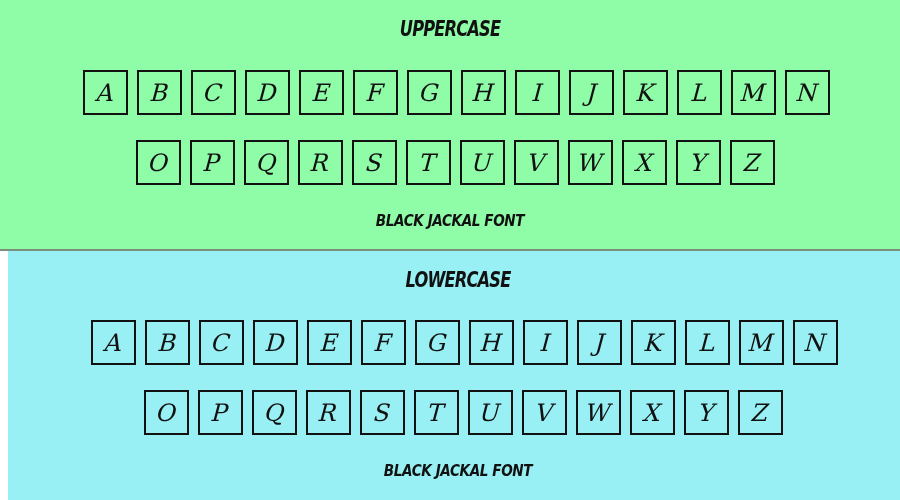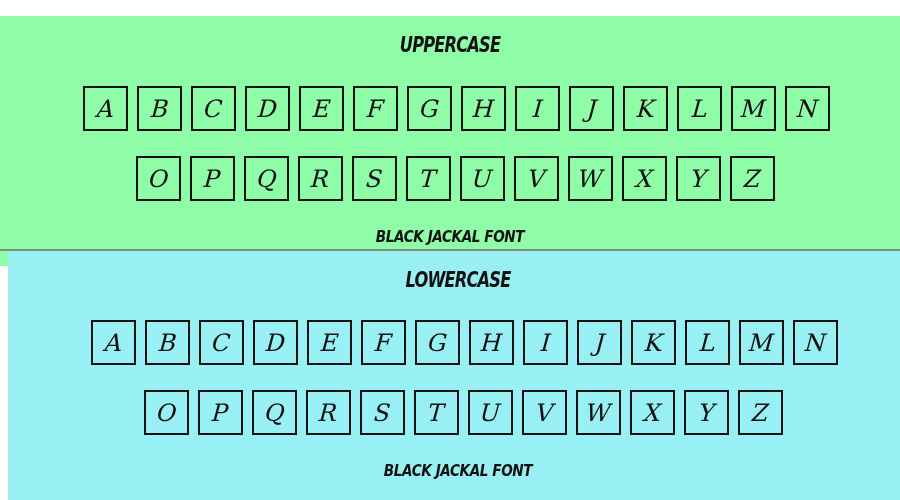--- a/index.html
+++ b/index.html
@@ -1,18 +1,18 @@
 <!DOCTYPE html>
 <html><head>
 <meta charset="utf-8">
 <style>
   html, body { margin:0; padding:0; }
   body { width:900px; height:500px; overflow:hidden; position:relative; font-family:"DejaVu Sans", sans-serif; }
   .section { position:absolute; left:0; width:900px; }
-  .upper { top:16px; height:250px; background:#8ffca8; }
+  .upper { top:0; height:250px; background:#8ffca8; }
   .divider { position:absolute; left:0; top:249px; width:900px; height:2px; background:#7a8f7c; }
   .lower { top:251px; height:280px; background:#98f0f4;margin-left:8px; }
   .title { position:absolute; left:0; width:900px; text-align:center; font-family:"DejaVu Sans Condensed","DejaVu Sans", sans-serif; font-style:italic; font-weight:bold; font-size:22px; letter-spacing:-1px; color:#111; transform:scaleX(0.82); transform-origin:center; }
   .footer { position:absolute; left:0; width:900px; text-align:center; font-family:"DejaVu Sans", sans-serif; font-style:italic; font-weight:bold; font-size:16px; letter-spacing:-0.5px; color:#111; transform:scaleX(0.85); transform-origin:center; }
   .row { position:absolute; display:flex; gap:9px; }
   .box { width:41px; height:41px; border:2px solid #111; display:flex; align-items:center; justify-content:center; box-sizing:content-box; }
   .glyph { font-family:"DejaVu Serif", serif; font-style:italic; font-size:24px; color:#111; transform:skewX(-4deg); }
 </style>
 </head>
 <body>

